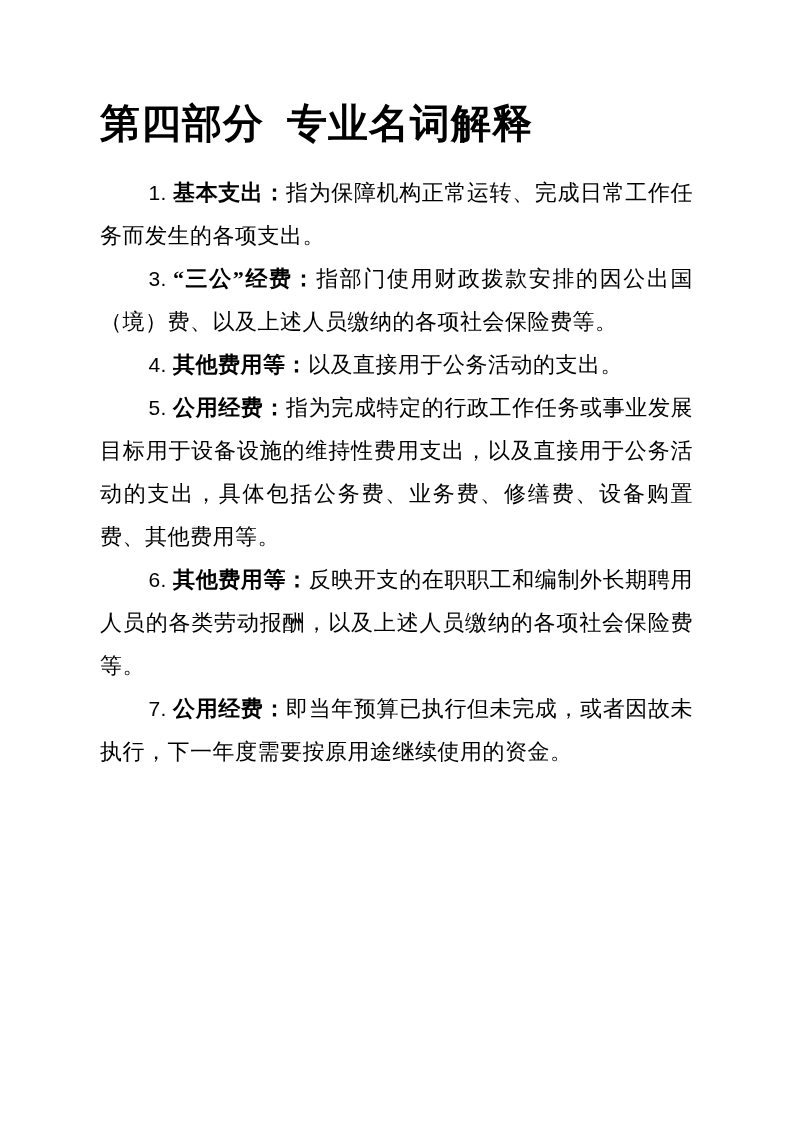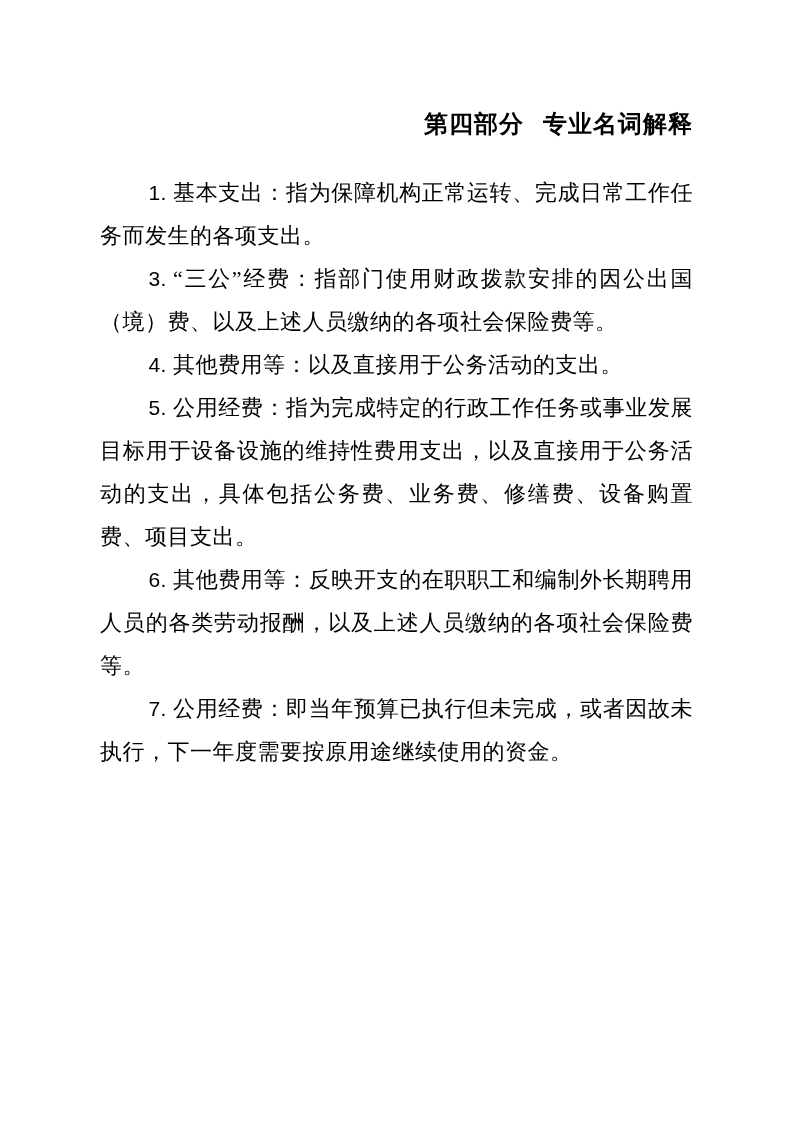--- a/index.html
+++ b/index.html
@@ -14,43 +14,43 @@
     margin: 0 auto;
     background: #ffffff;
     box-sizing: border-box;
     padding: 103px 100px 0 100px;
     color: #000000;
     font-family: "Liberation Serif", "DejaVu Serif", serif;
     overflow: hidden;
   }
   .doc-title {
     margin: 0 0 26px 0;
-    font-size: 24px;
+    font-size: 40px;
     line-height: 42px;
     font-weight: 700;
-    text-align: right;
+    text-align: left;
     letter-spacing: 1px;
     word-spacing: 12px;
     font-family: "Liberation Serif", "DejaVu Serif", serif;
   }
   .definition-item {
     margin: 0;
     font-size: 22px;
     line-height: 43px;
     text-align: justify;
     text-indent: 2.2em;
     letter-spacing: 0.5px;
   }
   .item-number {
     margin-right: 6px;
     font-family: "Liberation Sans", "DejaVu Sans", sans-serif;
     font-size: 21px;
   }
   .item-term {
-    font-weight: 400;
+    font-weight: 700;
   }
   .item-definition {
     font-weight: 400;
   }
 </style>
 </head>
 <body>
 
 <div class="page">
 
@@ -58,21 +58,21 @@
 
   <div>
 
     <p class="definition-item"><span class="item-number">1.</span><span class="item-term">基本支出：</span><span class="item-definition">指为保障机构正常运转、完成日常工作任务而发生的各项支出。</span></p>
 
 
     <p class="definition-item"><span class="item-number">3.</span><span class="item-term">“三公”经费：</span><span class="item-definition">指部门使用财政拨款安排的因公出国（境）费、以及上述人员缴纳的各项社会保险费等。</span></p>
 
     <p class="definition-item"><span class="item-number">4.</span><span class="item-term">其他费用等：</span><span class="item-definition">以及直接用于公务活动的支出。</span></p>
 
-    <p class="definition-item"><span class="item-number">5.</span><span class="item-term">公用经费：</span><span class="item-definition">指为完成特定的行政工作任务或事业发展目标用于设备设施的维持性费用支出，以及直接用于公务活动的支出，具体包括公务费、业务费、修缮费、设备购置费、项目支出。</span></p>
+    <p class="definition-item"><span class="item-number">5.</span><span class="item-term">公用经费：</span><span class="item-definition">指为完成特定的行政工作任务或事业发展目标用于设备设施的维持性费用支出，以及直接用于公务活动的支出，具体包括公务费、业务费、修缮费、设备购置费、其他费用等。</span></p>
 
     <p class="definition-item"><span class="item-number">6.</span><span class="item-term">其他费用等：</span><span class="item-definition">反映开支的在职职工和编制外长期聘用人员的各类劳动报酬，以及上述人员缴纳的各项社会保险费等。</span></p>
 
     <p class="definition-item"><span class="item-number">7.</span><span class="item-term">公用经费：</span><span class="item-definition">即当年预算已执行但未完成，或者因故未执行，下一年度需要按原用途继续使用的资金。</span></p>
 
 
   </div>
 </div>
 
 </body></html>

